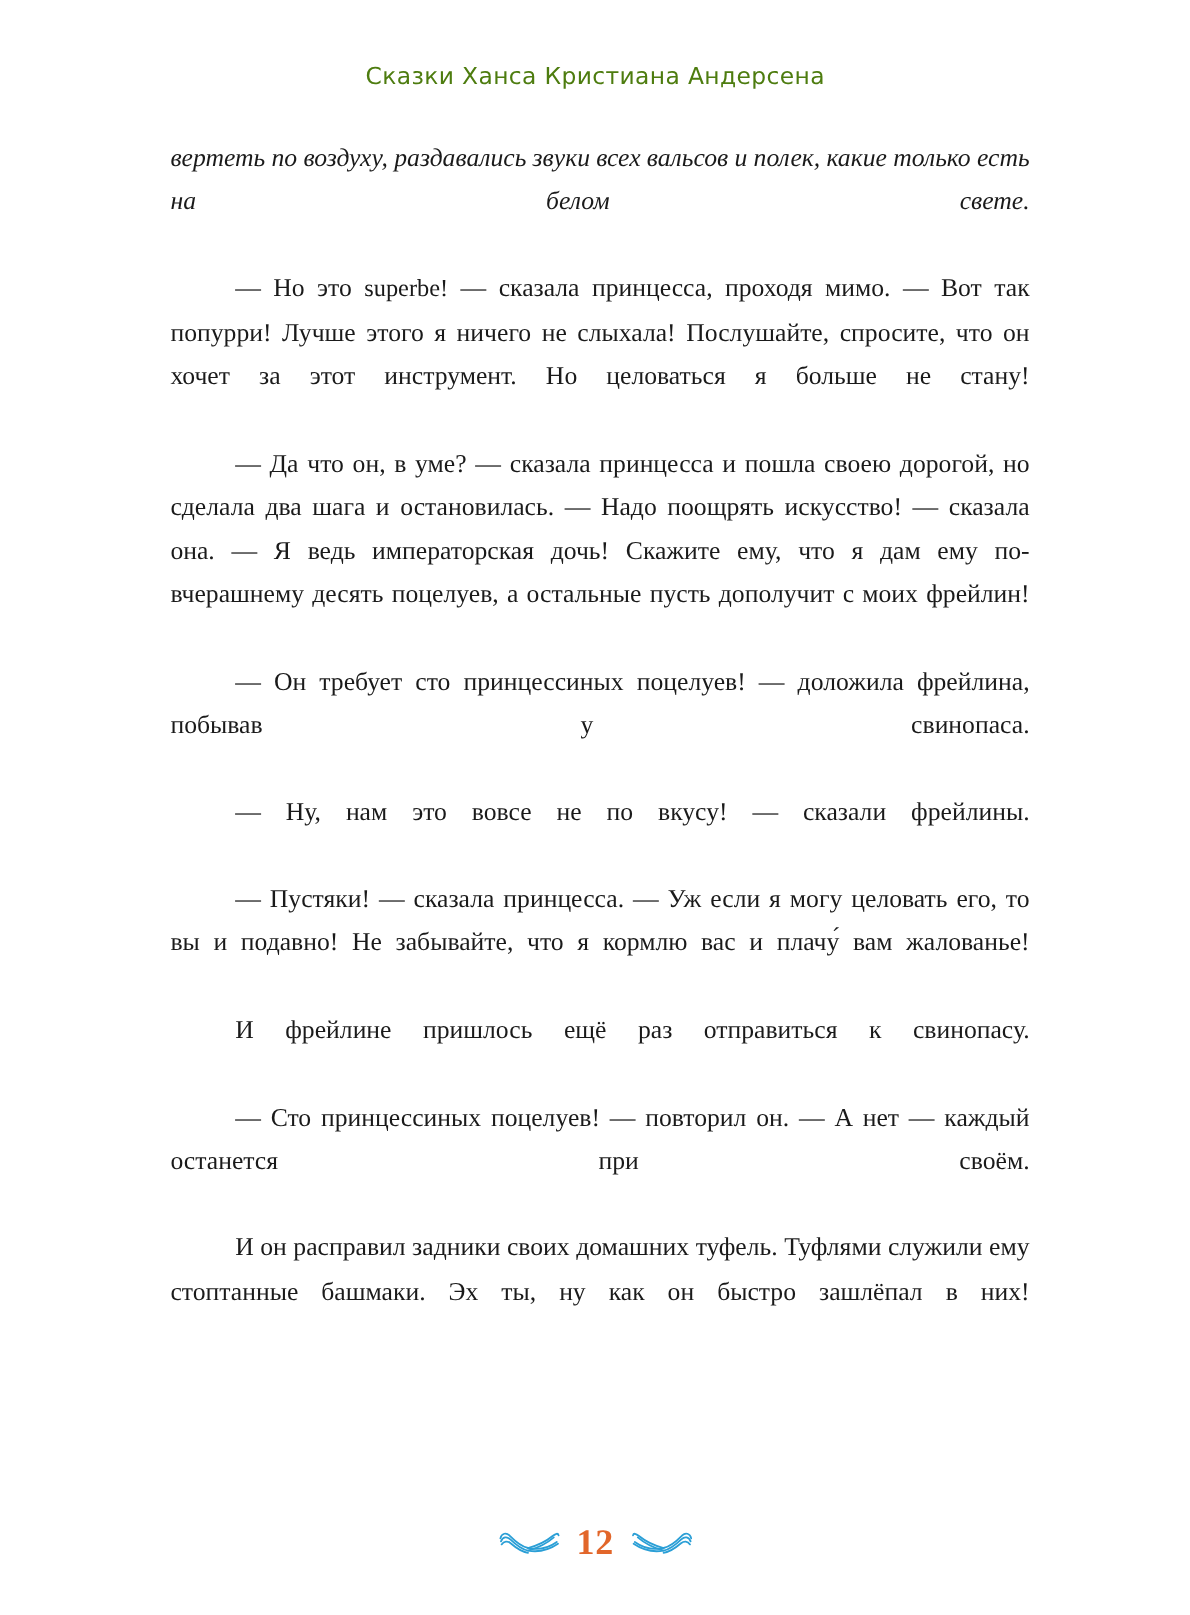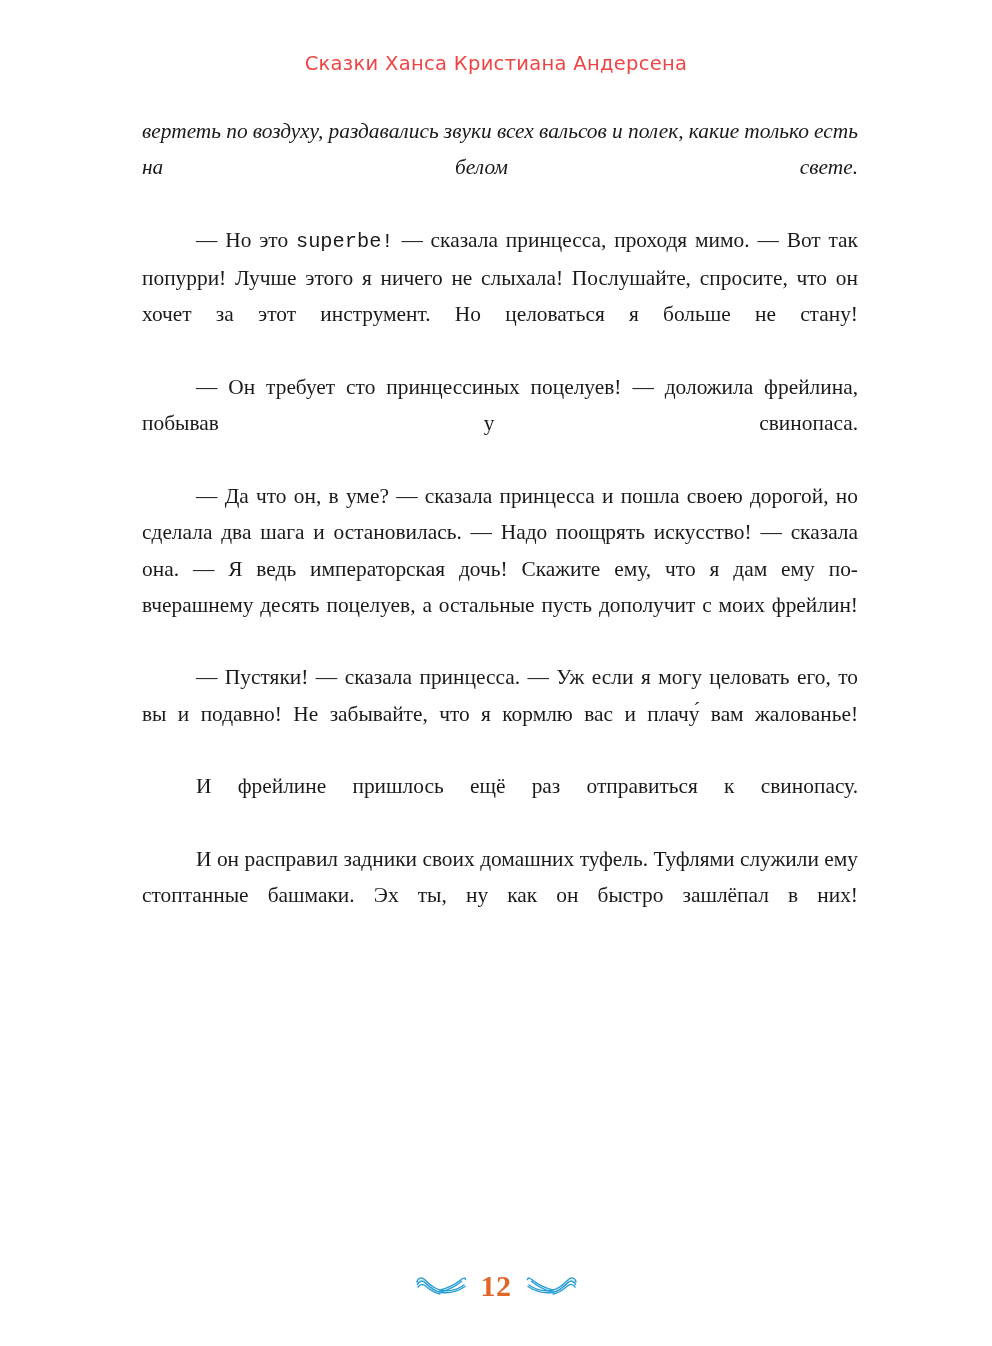--- a/index.html
+++ b/index.html
@@ -25,21 +25,21 @@
   .running-head {
     position: absolute;
     top: 52px;
     left: 0;
     right: 0;
     text-align: center;
     font-family: "DejaVu Sans", "Liberation Sans", sans-serif;
     font-size: 19.5px;
     font-weight: 400;
     letter-spacing: 0.3px;
-    color: #ef4444;
+    color: #4d7c0f;
     white-space: nowrap;
   }
 
   
   .textblock {
     position: absolute;
     top: 113px;
     left: 142px;
     width: 716px;
   }
@@ -63,21 +63,21 @@
   }
 
   
   .para:after {
     content: "";
     display: inline-block;
     width: 100%;
   }
 
   .latin {
-    font-family: Liberation Mono, monospace;
+    font-family: Liberation Serif, serif;
     font-size: 0.95em;
   }
 
   
   .folio {
     position: absolute;
     left: 0;
     right: 0;
     top: 1256px;
     height: 60px;
@@ -111,29 +111,31 @@
 <div class="page">
 
   <div class="running-head">Сказки Ханса Кристиана Андерсена</div>
 
   <div class="textblock">
 
     <p class="para no-indent">вертеть по воздуху, раздавались звуки всех вальсов и полек, какие только есть на белом свете.</p>
 
     <p class="para"><span>— Но это </span><span class="latin">superbe!</span><span> — сказала принцесса, проходя мимо. — Вот так попурри! Лучше этого я ничего не слыхала! Послушайте, спросите, что он хочет за этот инструмент. Но целоваться я больше не стану!</span></p>
 
+    <p class="para">— Да что он, в уме? — сказала принцесса и пошла своею дорогой, но сделала два шага и остановилась. — Надо поощрять искусство! — сказала она. — Я ведь императорская дочь! Скажите ему, что я дам ему по-вчерашнему десять поцелуев, а остальные пусть дополучит с моих фрейлин!</p>
+
     <p class="para">— Он требует сто принцессиных поцелуев! — доложила фрейлина, побывав у свинопаса.</p>
 
-    <p class="para">— Да что он, в уме? — сказала принцесса и пошла своею дорогой, но сделала два шага и остановилась. — Надо поощрять искусство! — сказала она. — Я ведь императорская дочь! Скажите ему, что я дам ему по-вчерашнему десять поцелуев, а остальные пусть дополучит с моих фрейлин!</p>
-
+    <p class="para">— Ну, нам это вовсе не по вкусу! — сказали фрейлины.</p>
 
     <p class="para">— Пустяки! — сказала принцесса. — Уж если я могу целовать его, то вы и подавно! Не забывайте, что я кормлю вас и плачу́ вам жалованье!</p>
 
     <p class="para">И фрейлине пришлось ещё раз отправиться к свинопасу.</p>
 
+    <p class="para">— Сто принцессиных поцелуев! — повторил он. — А нет — каждый останется при своём.</p>
 
 
 
     <p class="para">И он расправил задники своих домашних туфель. Туфлями служили ему стоптанные башмаки. Эх ты, ну как он быстро зашлёпал в них!</p>
 
   </div>
 
   <div class="folio">
 
     <span>

